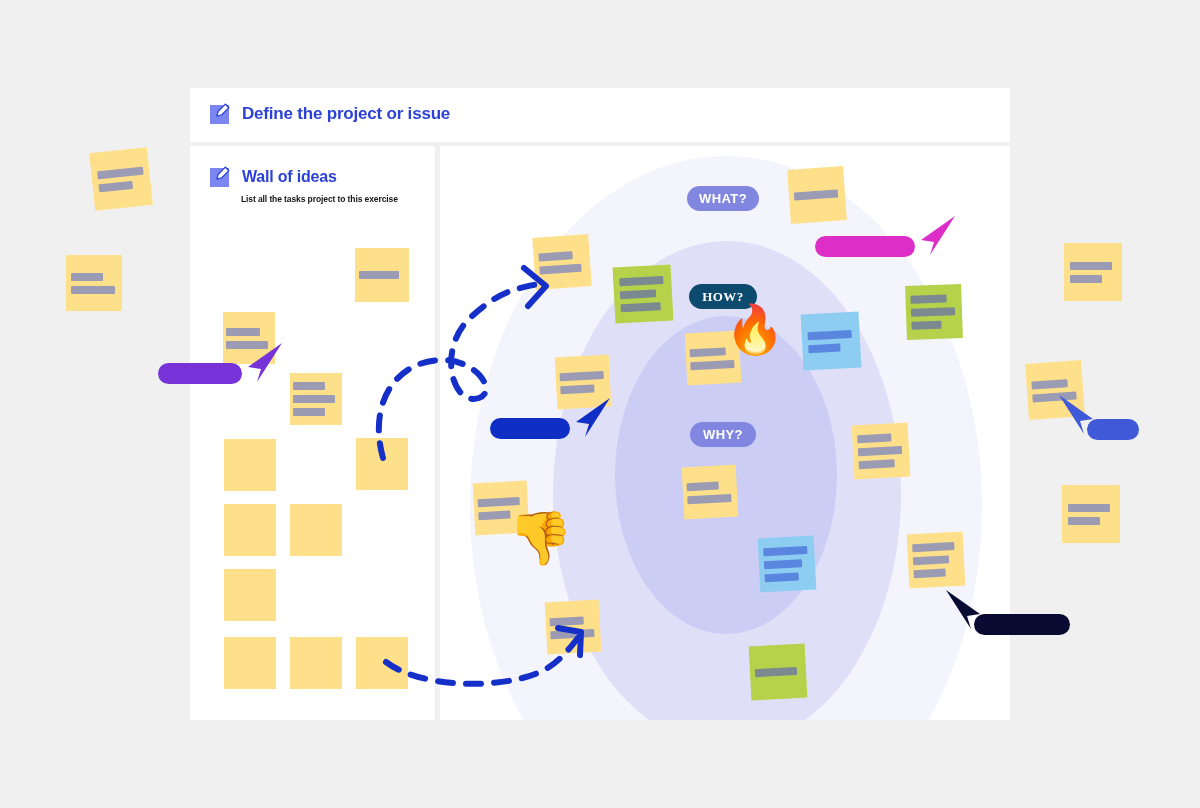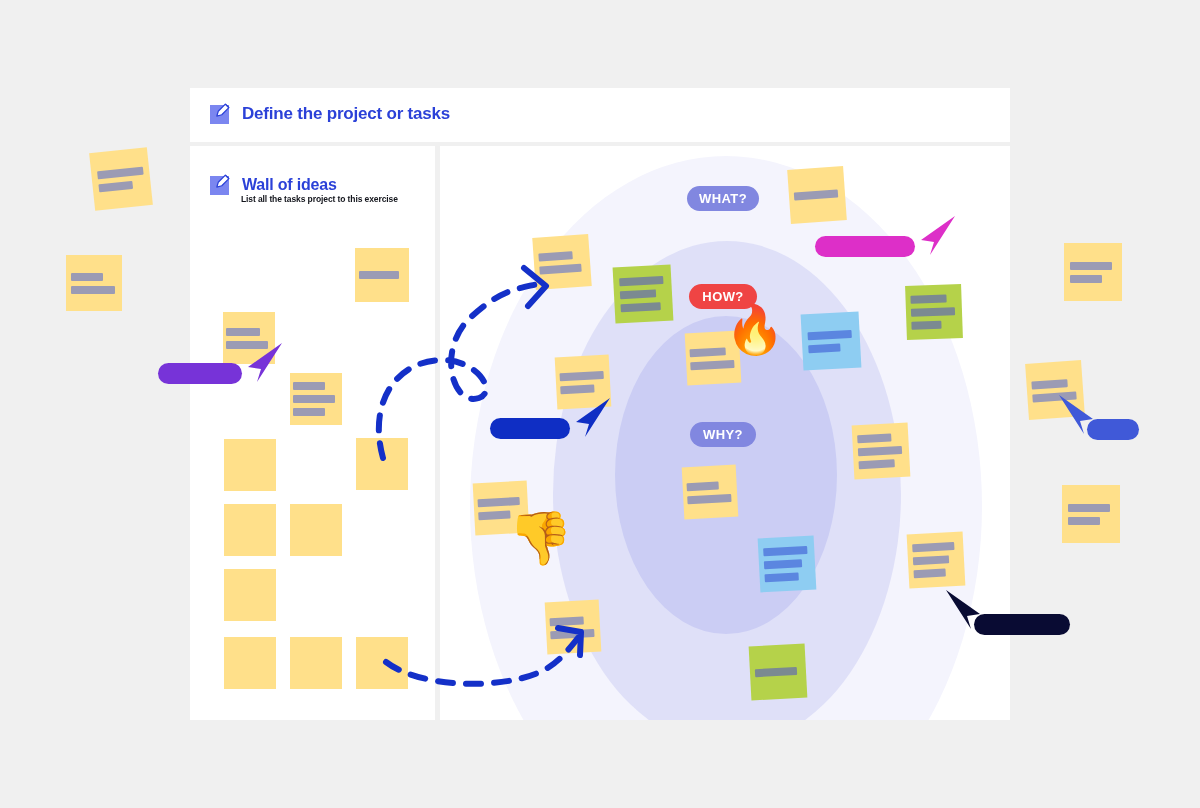--- a/index.html
+++ b/index.html
@@ -137,46 +137,46 @@
   <div class="panel" style="left:190px; top:88px; width:820px; height:54px;"></div>
 
   <div class="panel-title" style="left:210px; top:103px;">
     <span class="edit-icon">
       <span class="sq"></span>
       <svg class="pen" viewBox="0 0 24 24" aria-hidden="true">
         <path d="M4 20 L6 13 L16 3 L21 8 L11 18 Z" fill="#ffffff" stroke="#2b41d8" stroke-width="1.8" stroke-linejoin="round"></path>
         <path d="M16 3 L21 8" stroke="#2b41d8" stroke-width="1.8"></path>
       </svg>
     </span>
-    <span class="ttl" style="font-size:17px;">Define the project or tasks</span>
+    <span class="ttl" style="font-size:17px;">Define the project or issue</span>
   </div>
 
   <div class="panel" style="left:190px; top:146px; width:245px; height:574px;"></div>
 
-  <div class="panel-title" style="left:210px; top:174px;">
+  <div class="panel-title" style="left:210px; top:166px;">
     <span class="edit-icon">
       <span class="sq"></span>
       <svg class="pen" viewBox="0 0 24 24" aria-hidden="true">
         <path d="M4 20 L6 13 L16 3 L21 8 L11 18 Z" fill="#ffffff" stroke="#2b41d8" stroke-width="1.8" stroke-linejoin="round"></path>
         <path d="M16 3 L21 8" stroke="#2b41d8" stroke-width="1.8"></path>
       </svg>
     </span>
     <span class="ttl" style="font-size:16px;">Wall of ideas</span>
   </div>
   <div class="panel-sub" style="left:241px; top:194px;">List all the tasks project to this exercise</div>
 
   <div class="panel" style="left:440px; top:146px; width:570px; height:574px; overflow:hidden;">
     <div class="ring outer" style="left:30px; top:10px; width:512px; height:700px;"></div>
     <div class="ring middle" style="left:113px; top:95px; width:348px; height:506px;"></div>
     <div class="ring inner" style="left:175px; top:170px; width:222px; height:318px;"></div>
   </div>
 
   <div id="pills">
       <div class="pill" style="left: 687px; top: 186px; width: 72px; height: 25px; background: rgb(129, 135, 224);">WHAT?</div>
-      <div class="pill" style="left: 689px; top: 284px; width: 68px; height: 25px; background: #ef4444;">HOW?</div>
+      <div class="pill" style="left: 689px; top: 284px; width: 68px; height: 25px; background: #0c4a6e; font-family: Liberation Serif, serif;">HOW?</div>
       <div class="pill" style="left: 690px; top: 422px; width: 66px; height: 25px; background: rgb(129, 135, 224);">WHY?</div>
     </div>
 
   <div id="notes-outside">
       <div class="note" style="left: 92px; top: 150px; width: 58px; height: 58px; transform: rotate(-6deg);">
         <span class="ln" style="left: 6px; top: 19px; width: 46px;"></span>
         <span class="ln" style="left: 6px; top: 32px; width: 34px;"></span>
       </div>
       <div class="note" style="left: 66px; top: 255px; width: 56px; height: 56px;">
         <span class="ln" style="left: 5px; top: 18px; width: 32px;"></span>

